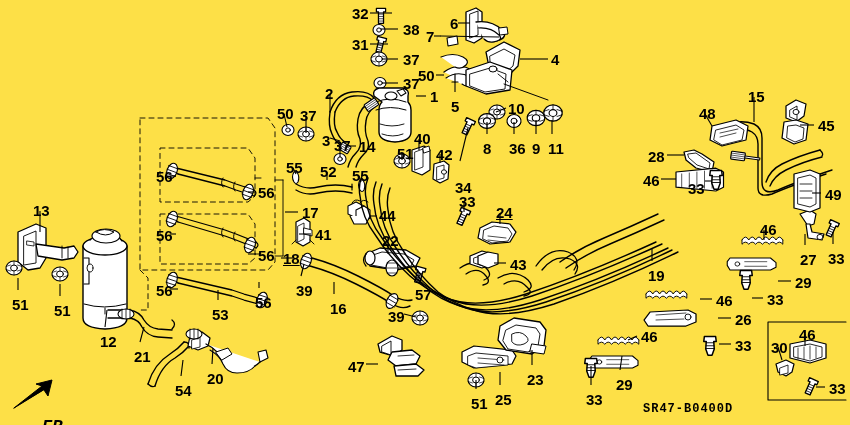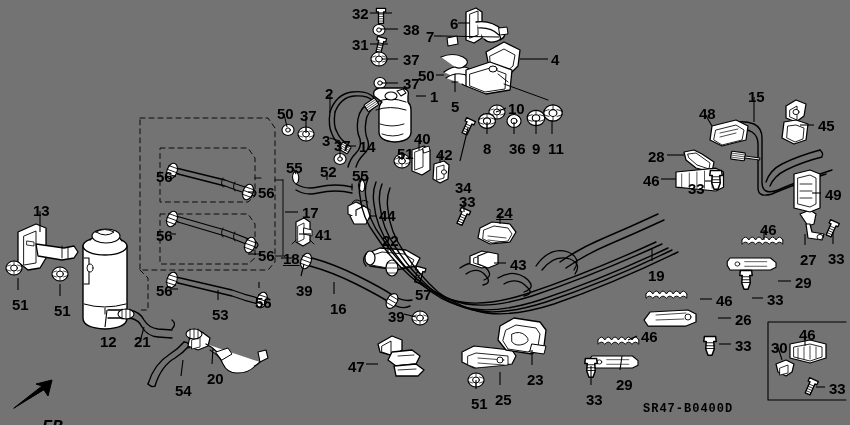--- a/index.html
+++ b/index.html
@@ -1,20 +1,20 @@
 <!DOCTYPE html>
 <html><head>
 <meta charset="utf-8">
 <title>Parts Diagram</title>
 <style>
   html,body{margin:0;padding:0;background:#ffffff;}
   #root{
     position:relative;
     width:850px;height:425px;
-    background:#737373;
+    background:#fde047;
     font-family:"Liberation Sans", sans-serif;
     overflow:hidden;
   }
   #art{position:absolute;left:0;top:0;width:850px;height:425px;}
   .lbl{
     position:absolute;
     font-family:"Liberation Sans", sans-serif;
     font-size:15px;
     font-weight:700;
     color:#000;
@@ -595,21 +595,21 @@
       <div class="lbl" style="left: 379px; top: 208px;">44</div>
       <div class="lbl" style="left: 415px; top: 287px;">57</div>
       <div class="lbl" style="left: 388px; top: 309px;">39</div>
       <div class="lbl" style="left: 459px; top: 194px;">33</div>
       <div class="lbl" style="left: 496px; top: 205px; text-decoration: underline;">24</div>
       <div class="lbl" style="left: 510px; top: 257px;">43</div>
       <div class="lbl" style="left: 33px; top: 203px;">13</div>
       <div class="lbl" style="left: 12px; top: 297px;">51</div>
       <div class="lbl" style="left: 54px; top: 303px;">51</div>
       <div class="lbl" style="left: 100px; top: 334px;">12</div>
-      <div class="lbl" style="left: 134px; top: 334px; text-align: right;">21</div>
+      <div class="lbl" style="left: 134px; top: 349px; text-align: right;">21</div>
       <div class="lbl" style="left: 175px; top: 383px;">54</div>
       <div class="lbl" style="left: 207px; top: 371px;">20</div>
       <div class="lbl" style="left: 212px; top: 307px;">53</div>
       <div class="lbl" style="left: 348px; top: 359px;">47</div>
       <div class="lbl" style="left: 471px; top: 396px;">51</div>
       <div class="lbl" style="left: 495px; top: 392px;">25</div>
       <div class="lbl" style="left: 527px; top: 372px;">23</div>
       <div class="lbl" style="left: 586px; top: 392px;">33</div>
       <div class="lbl" style="left: 616px; top: 377px;">29</div>
       <div class="lbl" style="left: 641px; top: 329px;">46</div>

